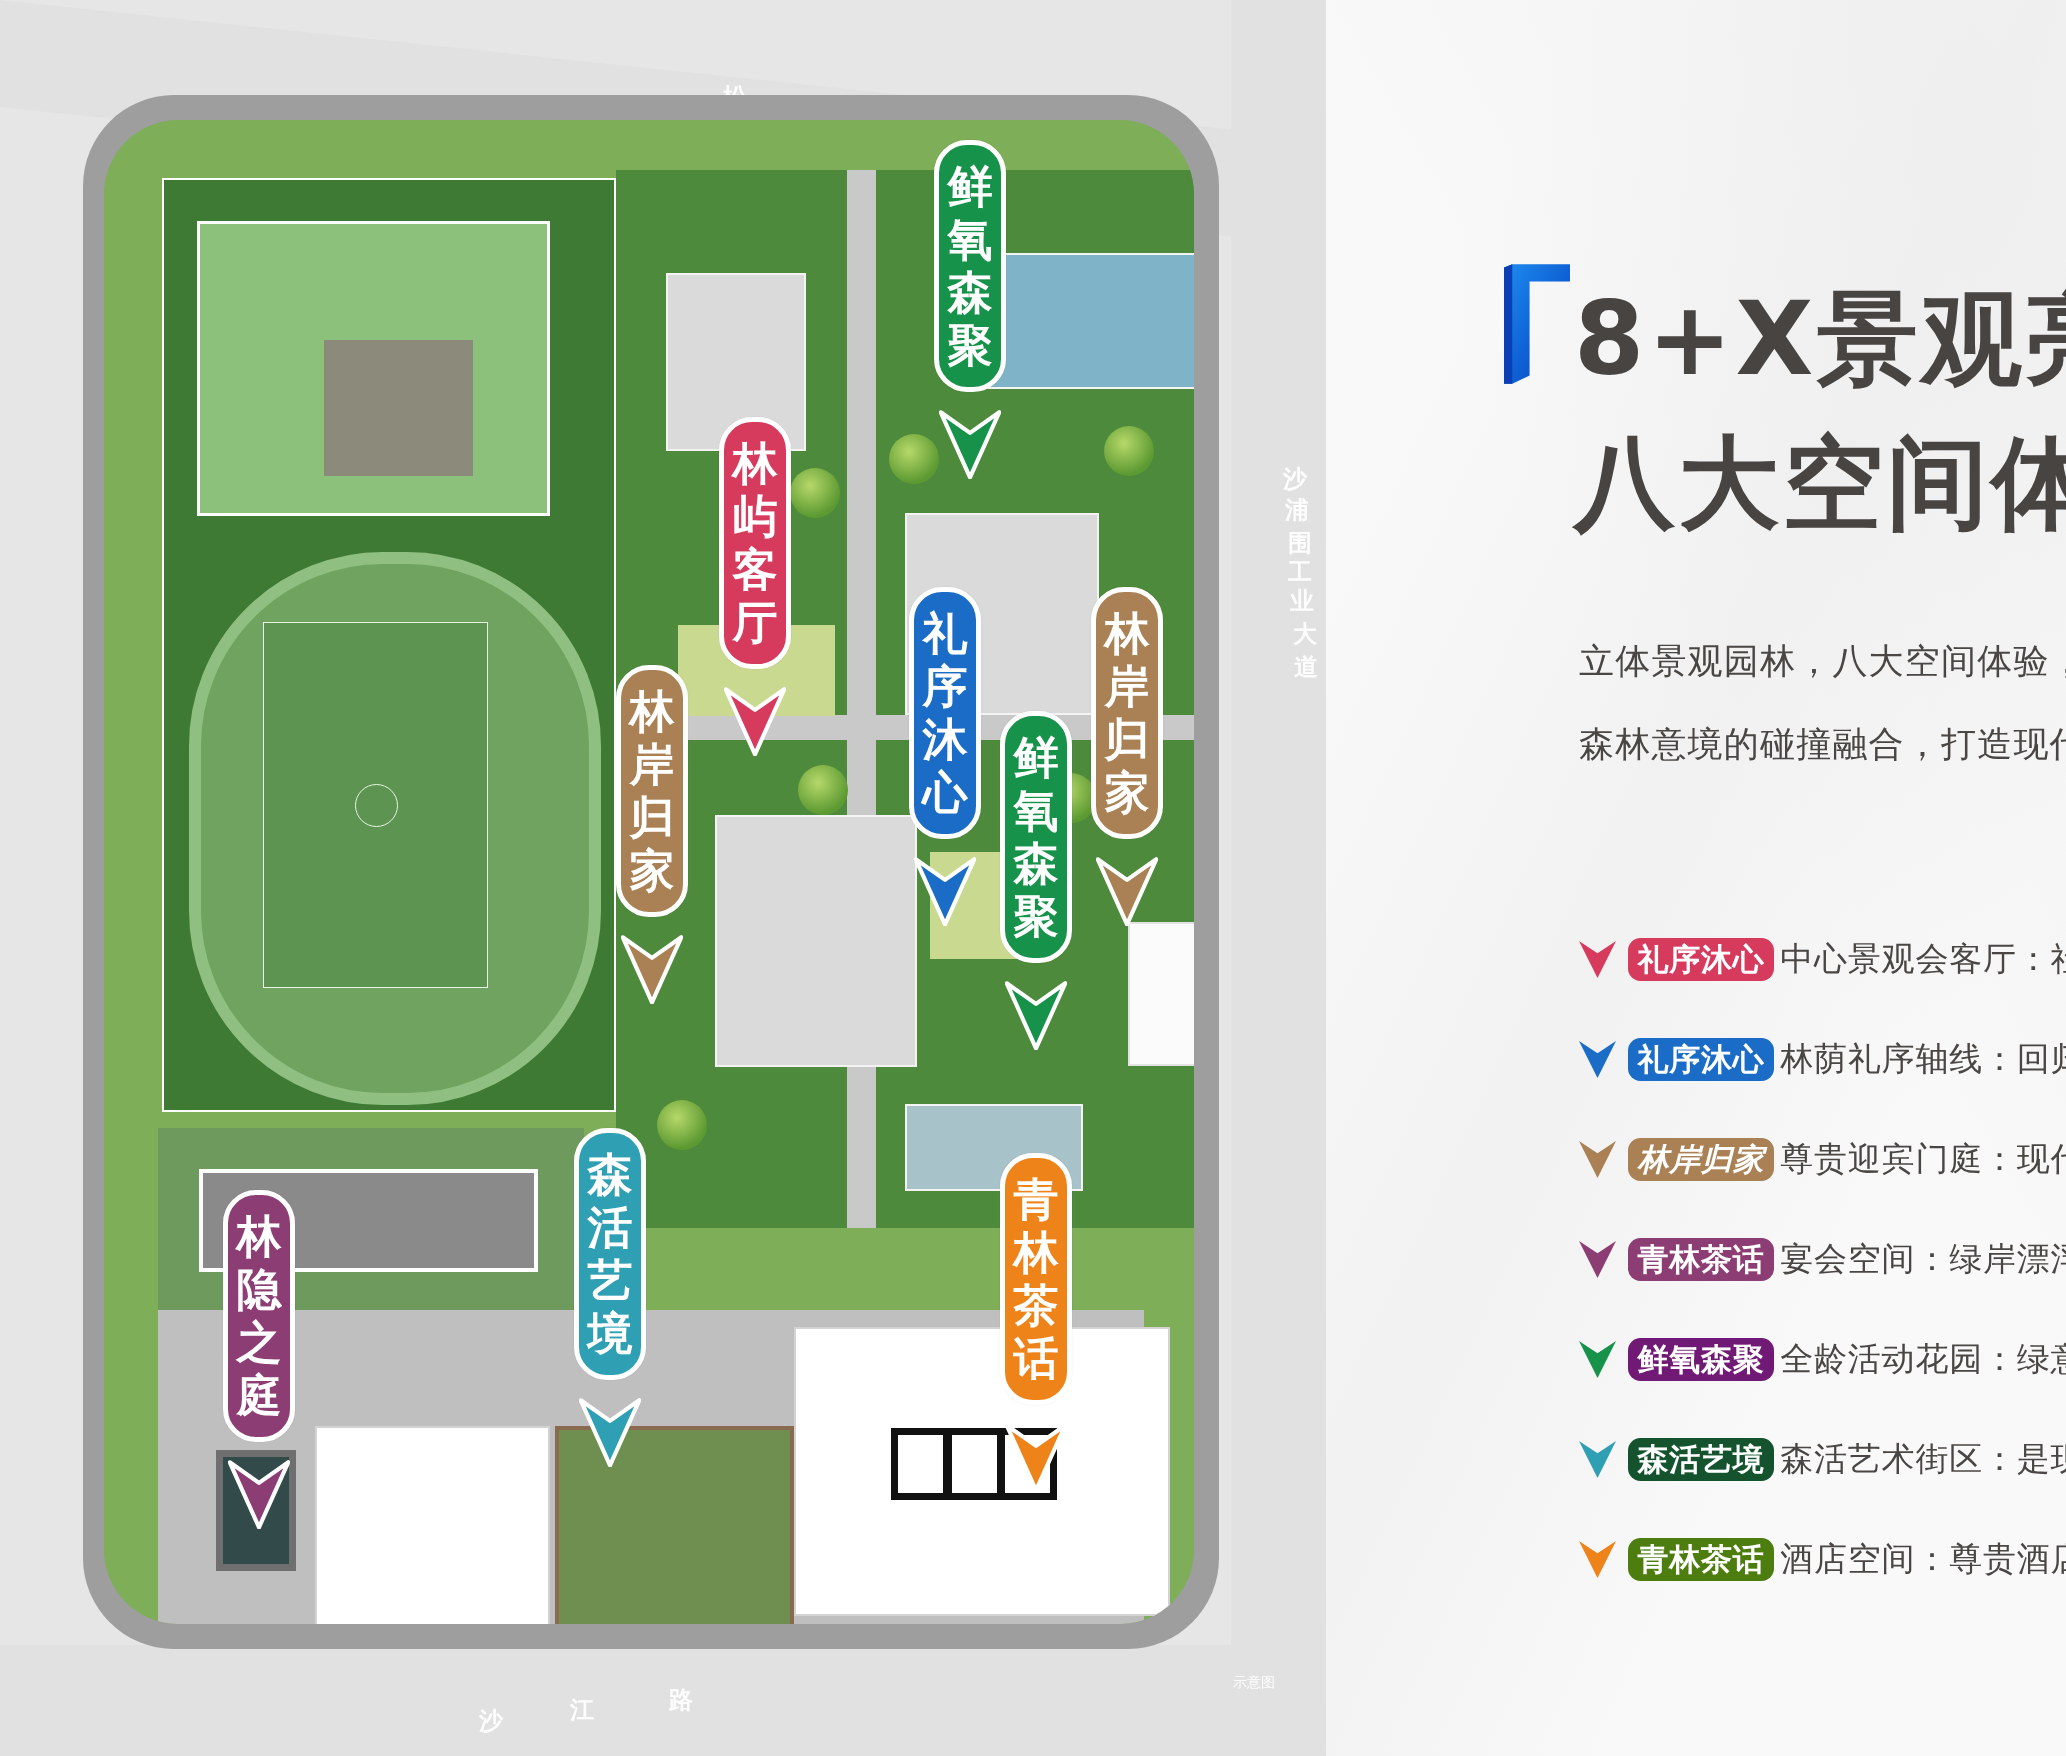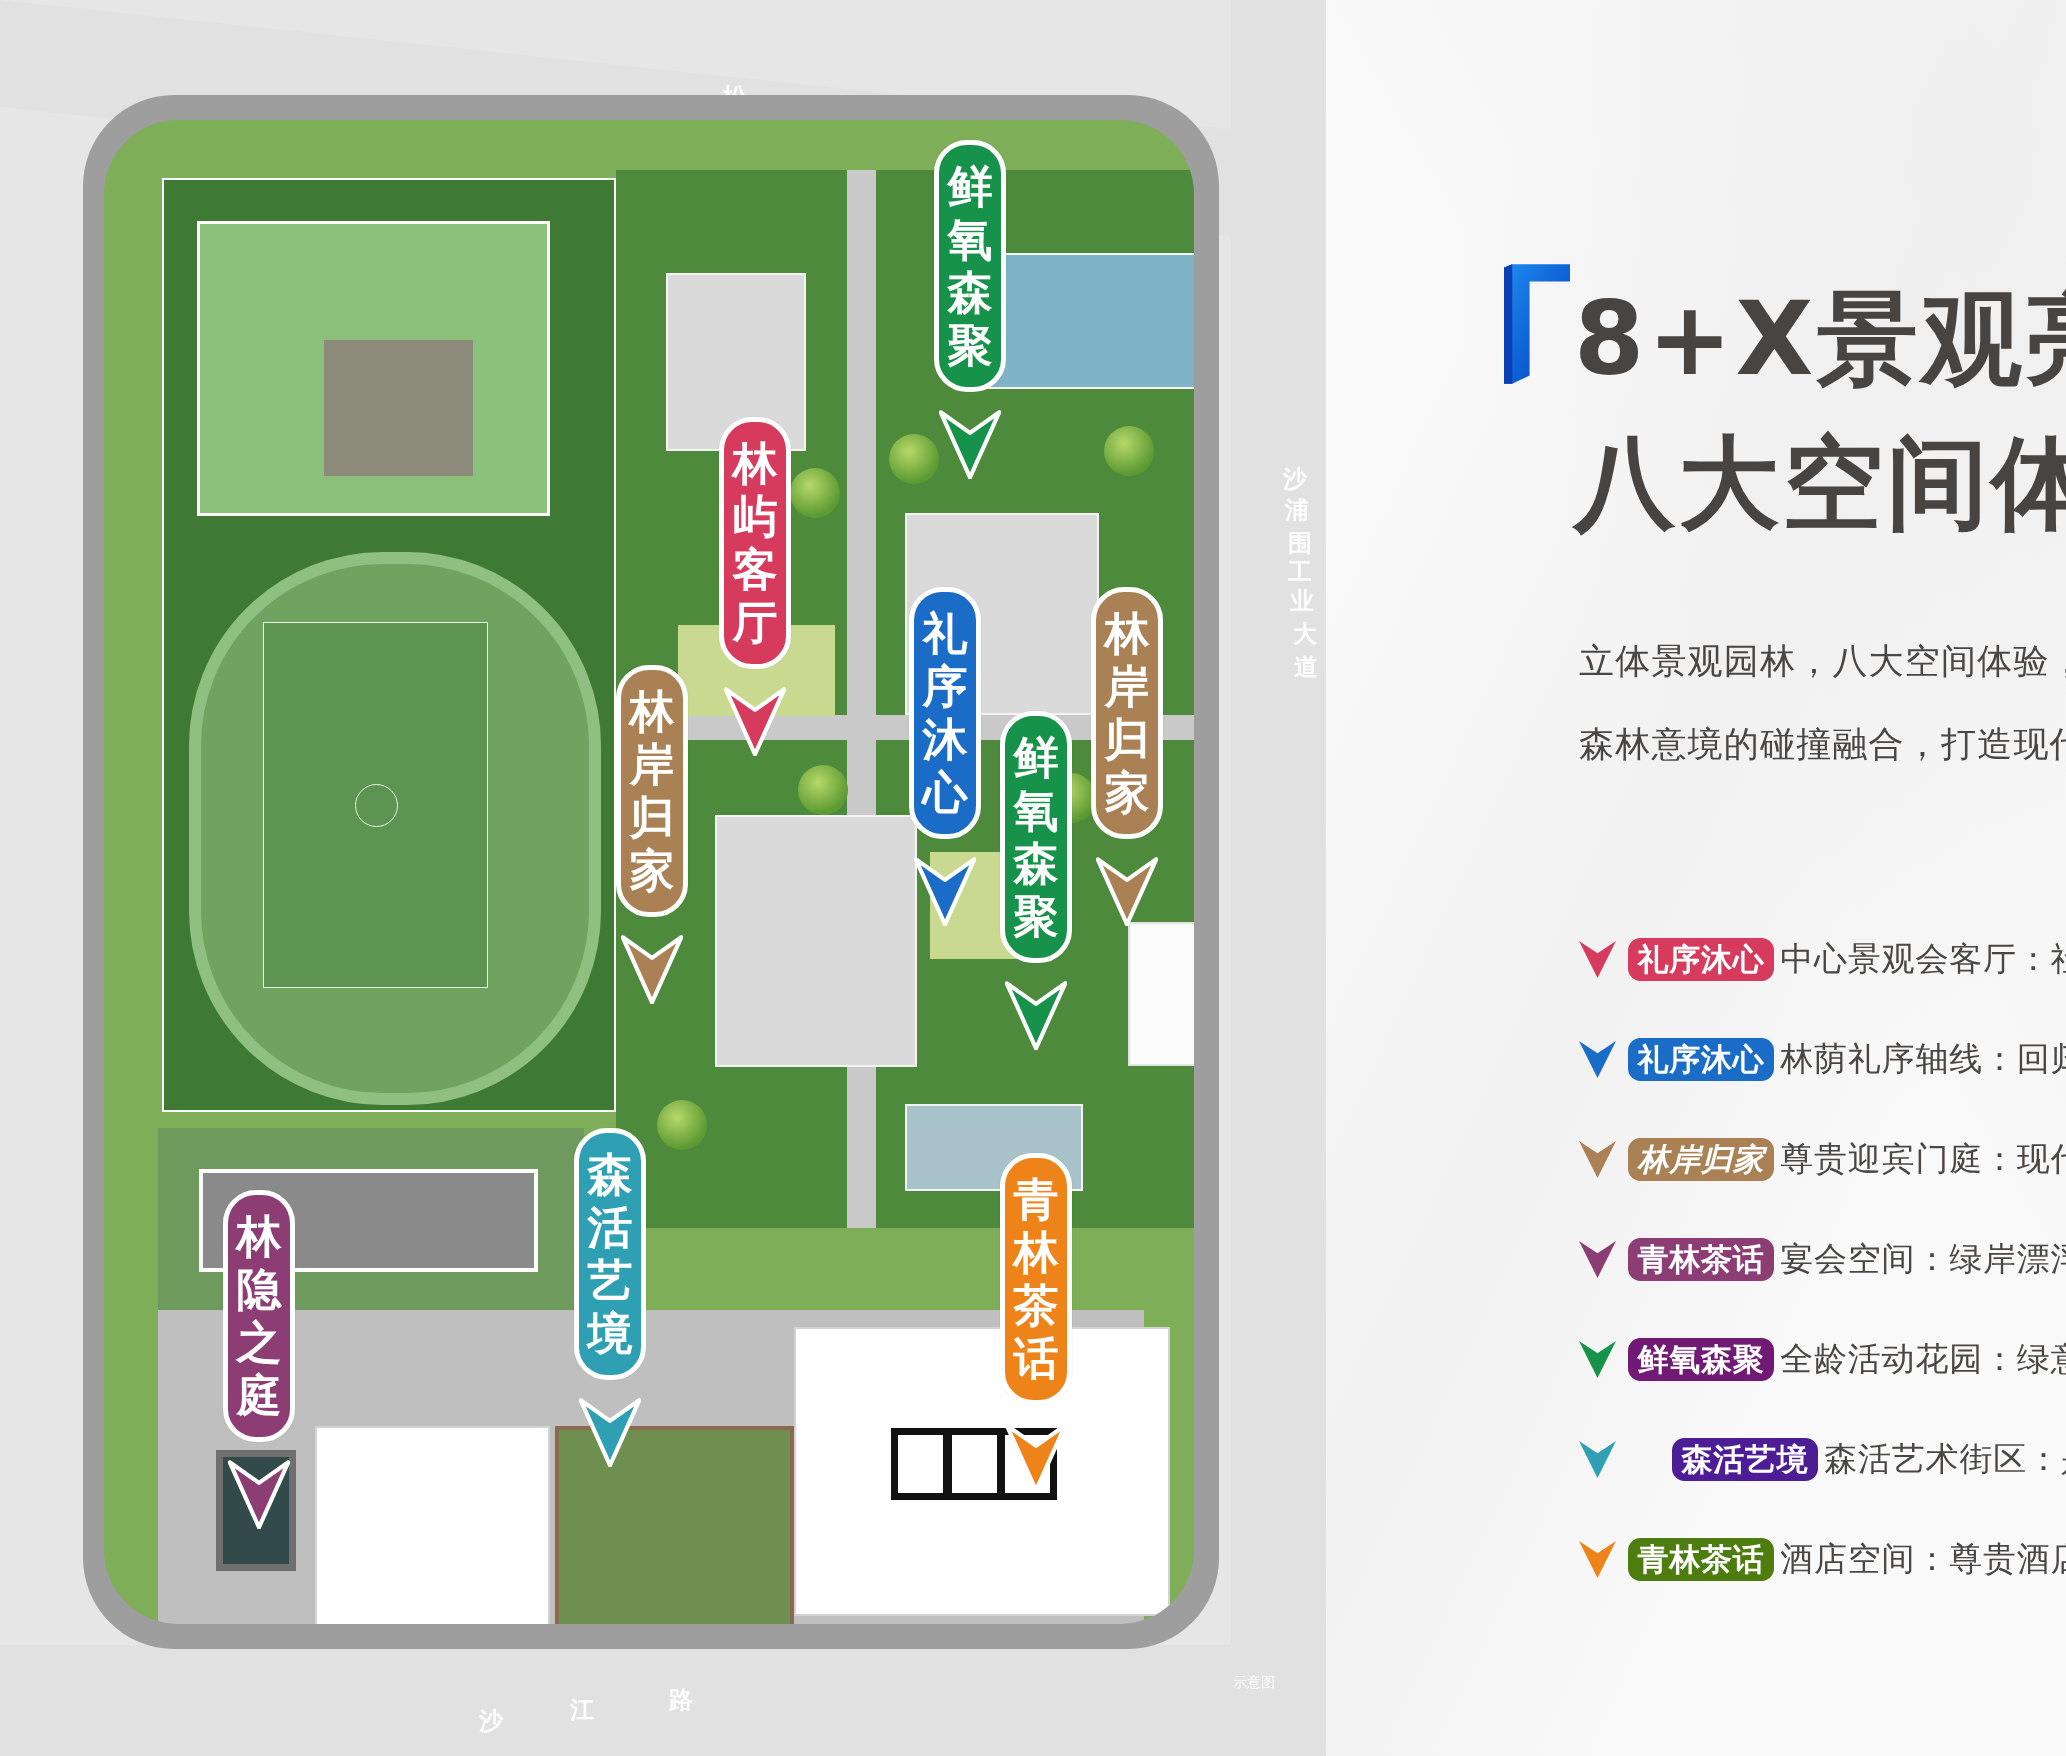--- a/index.html
+++ b/index.html
@@ -293,21 +293,21 @@
     <svg class="chev" viewBox="0 0 90 90">
         <polygon points="0,0 45,30 90,0 45,90" fill="#17924a"></polygon>
       </svg>
     <span class="badge" style="background: #701a75;">鲜氧森聚</span>
     <span class="desc">全龄活动花园：绿意共融 生机盎然 是场景起伏的活动花园</span>
   </div>
   <div class="legend-item">
     <svg class="chev" viewBox="0 0 90 90">
         <polygon points="0,0 45,30 90,0 45,90" fill="#2f9fb4"></polygon>
       </svg>
-    <span class="badge" style="background: #4c1d95; margin-left: 44px;">森活艺境</span>
+    <span class="badge" style="background: #14532d;">森活艺境</span>
     <span class="desc">森活艺术街区：是现代时尚的停留场所 生态与艺术的结合</span>
   </div>
   <div class="legend-item">
     <svg class="chev" viewBox="0 0 90 90">
         <polygon points="0,0 45,30 90,0 45,90" fill="#ee8419"></polygon>
       </svg>
     <span class="badge" style="background: #4d7c0f;">青林茶话</span>
     <span class="desc">酒店空间：尊贵酒店落客 畅想未来曼妙时光</span>
   </div>
 </div>

